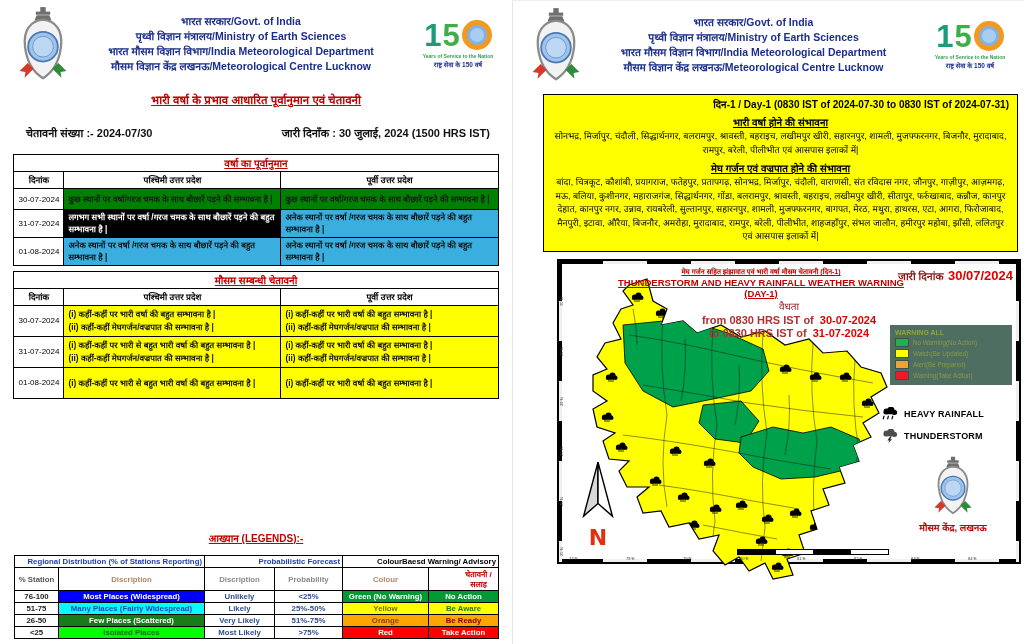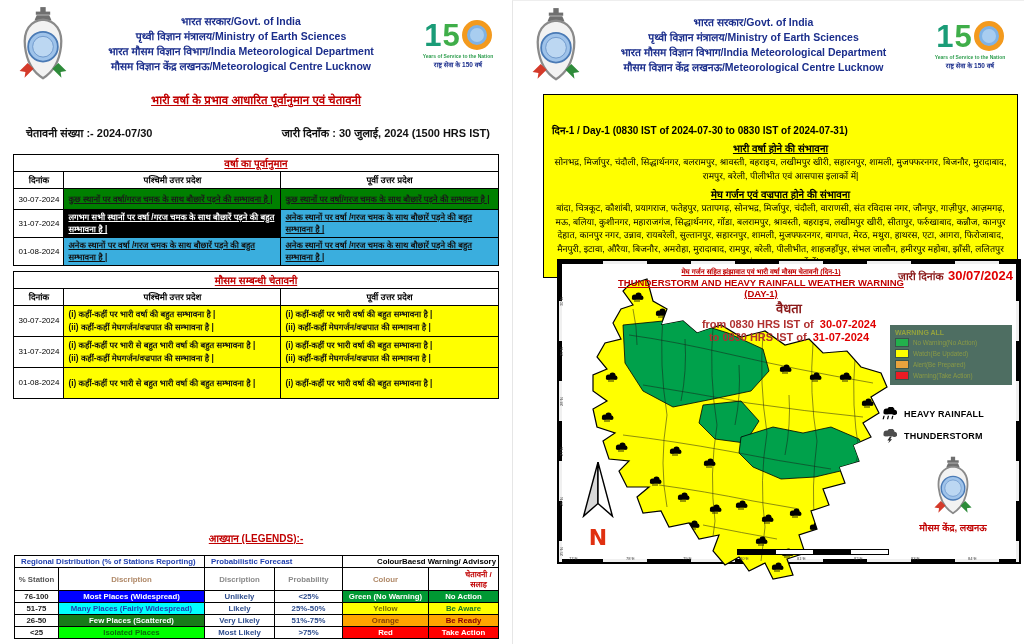--- a/index.html
+++ b/index.html
@@ -24,59 +24,59 @@
   
   .red-title{text-align:center;color:#c00000;font-weight:bold;text-decoration:underline;font-size:11.5px;margin-top:8px;}
   .meta-row{display:flex;justify-content:space-between;padding:0 22px 0 26px;font-weight:bold;font-size:11px;margin-top:18px;color:#111;}
   .wtable{border-collapse:collapse;table-layout:fixed;width:484px;margin:0 auto;font-size:8.3px;}
   .wtable td,.wtable th{border:1px solid #000;padding:1px 4px;vertical-align:middle;box-sizing:border-box;}
   .wtable th{font-size:8.6px;padding:2px;}
   .tbl-title{text-align:center;color:#c00000;font-weight:bold;text-decoration:underline;font-size:10px;padding:2px;}
   .wtable td.date{text-align:center;font-size:8px;font-weight:normal;}
   .wtable td.body{text-align:left;line-height:1.5;white-space:pre-line;font-weight:600;}
   #forecast-table{margin-top:14px;}
-  #forecast-table td.body{height:21px;text-decoration:underline;}
+  #forecast-table td.body{height:21px;}
   #warning-table{margin-top:5px;}
   #warning-table td.body{height:31px;}
   .legends-wrap{position:absolute;left:14px;right:14px;bottom:5px;}
   .legends-title{text-align:center;color:#c00000;font-weight:bold;text-decoration:underline;font-size:10px;margin-bottom:10px;}
   .ltable{border-collapse:collapse;table-layout:fixed;width:484px;margin:0 auto;font-size:7.8px;}
   .ltable td,.ltable th{border:1px solid #000;padding:1px 2px;height:11px;text-align:center;box-sizing:border-box;}
-  .ltable .grp0,.ltable .grp1{color:#1f3fb0;font-weight:bold;text-align:left;padding-left:6px;}
+  .ltable .grp0,.ltable .grp1{color:#1f3fb0;font-weight:bold;text-align:right;padding-left:6px;}
   .ltable .grp2{color:#000;font-weight:bold;text-align:right;padding-left:6px;}
   .ltable .ch{font-weight:bold;}
   .ltable .ch0{color:#555;}
   .ltable .ch1{color:#b08968;}
   .ltable .ch2,.ltable .ch3{color:#8a8a8a;}
   .ltable .ch4{color:#b08968;}
   .ltable .ch5{color:#c00000;padding-left:32px;}
   .ltable .station{font-weight:bold;color:#222;margin-top:20px;}
   .ltable .termp{font-weight:bold;color:#2e4d8e;}
   .lcell{font-weight:bold;}
 
   
   .day-box{margin:9px 6px 0 30px;border:1.5px solid #000;background:#ffff00;padding:2px 8px 7px;box-sizing:border-box;}
-  .day-title{text-align:left;font-weight:bold;font-size:10px;color:#000;margin-top:26px;}
+  .day-title{text-align:right;font-weight:bold;font-size:10px;color:#000;}
   .sec-head{text-align:center;font-weight:bold;font-size:10px;text-decoration:underline;margin-top:4px;color:#000;}
   .sec-body{text-align:center;font-size:9px;line-height:1.5;margin-top:1px;color:#000;}
 
   .map-frame{position:absolute;left:44px;top:258px;width:464px;height:305px;border:2px solid #000;background:#fff;box-sizing:border-box;}
   .dash{position:absolute;background:repeating-linear-gradient(90deg,#000 0 44px,#f0f0f0 44px 88px);}
   .dash-top{top:0;left:0;right:0;height:3px;}
   .dash-bot{bottom:0;left:0;right:0;height:3px;}
   .dash-l{left:0;top:0;bottom:0;width:3px;background:repeating-linear-gradient(180deg,#000 0 40px,#f0f0f0 40px 80px);}
   .dash-r{right:0;top:0;bottom:0;width:3px;background:repeating-linear-gradient(180deg,#000 0 40px,#f0f0f0 40px 80px);}
   .m-titles{position:absolute;top:6px;left:52px;width:300px;text-align:center;z-index:3;}
   .m-title-hi{font-size:7px;color:#c00000;font-weight:bold;text-decoration:underline;}
   .m-title-en{font-size:9.5px;color:#c00000;font-weight:bold;text-decoration:underline;margin-top:1px;}
   .m-issued{position:absolute;top:5px;right:6px;z-index:3;white-space:nowrap;}
   .m-issued-label{color:#8b1a1a;font-weight:bold;font-size:10.5px;}
   .m-issued-date{color:#e00000;font-weight:bold;font-size:13px;}
   .m-validity{position:absolute;top:38px;left:80px;width:300px;text-align:center;z-index:3;}
-  .m-val-label{font-size:13px;color:#8b1a1a;font-weight:bold;}
+  .m-val-label{font-size:10px;color:#8b1a1a;font-weight:normal;}
   .m-val-line{font-size:11px;font-weight:bold;color:#b03030;margin-top:1px;}
   .m-val-line .dt{color:#e00000;margin-left:6px;}
   .m-legend{position:absolute;top:64px;right:7px;width:122px;background:#4e6e62;padding:4px 5px 5px;box-sizing:border-box;z-index:3;}
   .m-legend-title{font-size:7px;font-weight:bold;color:#93a23e;margin-bottom:2px;}
   .m-legend-item{display:flex;align-items:center;margin-top:2px;}
   .m-legend-sw{width:12px;height:7px;flex:0 0 auto;margin-right:4px;border:0.5px solid #3a544a;}
   .m-legend-lb{font-size:6.3px;color:#8a9a45;}
   .m-symbols{position:absolute;top:146px;right:4px;width:134px;z-index:3;}
   .m-symbol{display:flex;align-items:center;margin-bottom:8px;}
   .m-symbol svg{width:18px;height:14px;margin-right:5px;flex:0 0 auto;}

